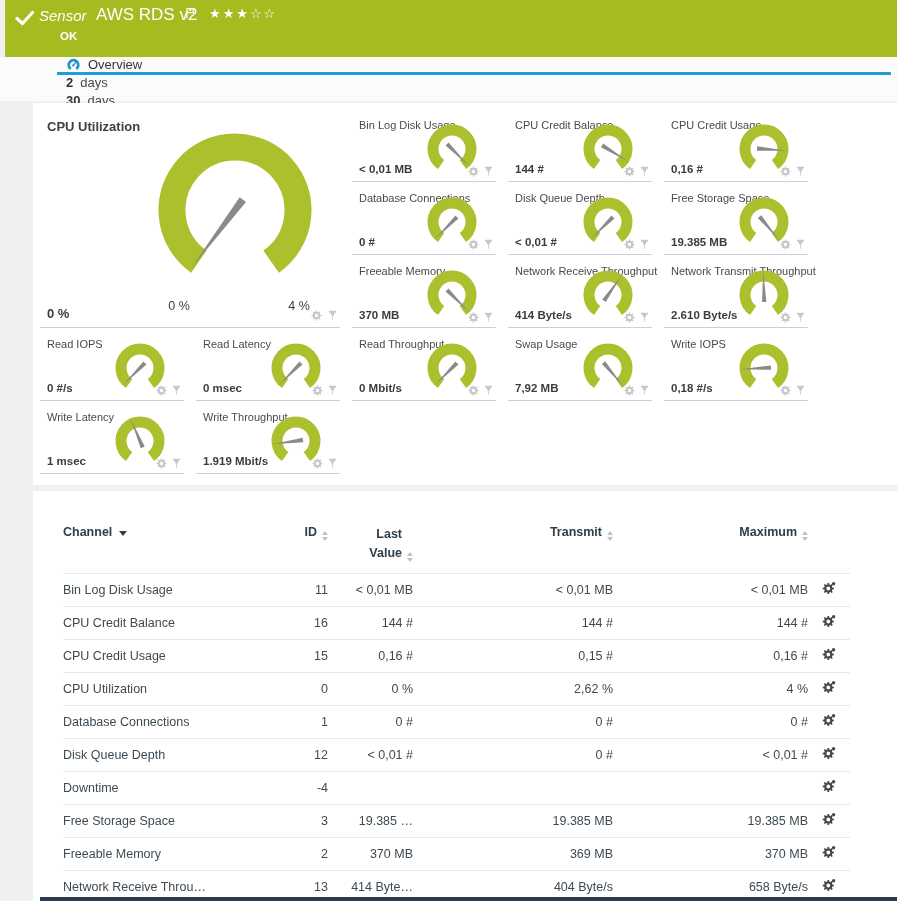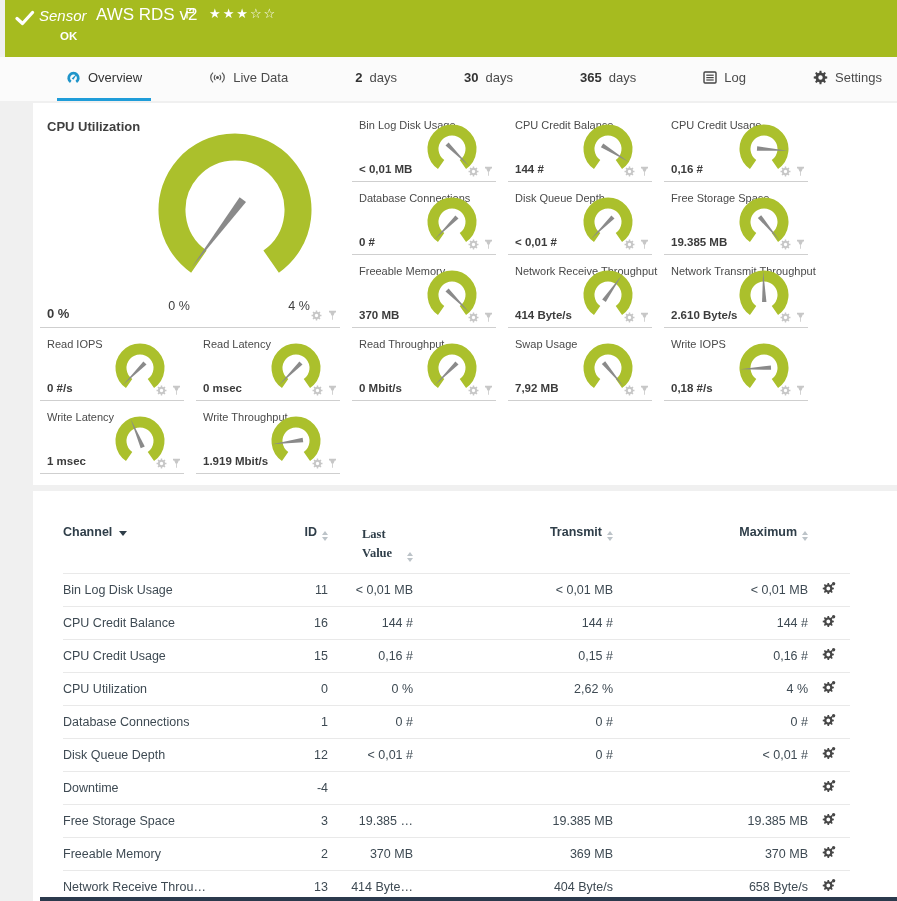--- a/index.html
+++ b/index.html
@@ -10,21 +10,21 @@
   .topbar { position:absolute; left:5px; top:0; width:897px; height:57px; background:#a6bb1f; color:#fff; }
   .topbar .check { position:absolute; left:10px; top:10px; }
   .topbar .kind { position:absolute; left:34px; top:7px; font-style:italic; font-size:15px; }
   .topbar .title { position:absolute; left:91px; top:5px; font-size:17px; font-weight:normal; }
   .topbar .flag { position:absolute; left:180px; top:5px; }
   .topbar .stars { position:absolute; left:204px; top:6px; font-size:13px; letter-spacing:2px; }
   .topbar .status { position:absolute; left:55px; top:30px; font-size:11.5px; font-weight:bold; }
 
   
   .tabbar { position:absolute; left:0; top:57px; width:897px; height:44px; background:#fbfbfb;
-    display:flex; align-items:stretch; justify-content:space-between; padding:0 6px 0 57px; }
+    display:flex; align-items:stretch; justify-content:space-between; padding:0 6px 0 57px;flex-direction:column; }
   .tab { display:flex; align-items:center; gap:7px; font-size:13px; color:#4b4b4b;
     padding:0 9px; border-bottom:3px solid transparent; cursor:pointer; white-space:nowrap; }
   .tab.active { border-bottom-color:#1f9dd9; color:#353535; }
   .tab .tabnum { font-weight:bold; color:#333; }
   .tab .tabicon { display:inline-flex; align-items:center; }
 
   
   .card { position:absolute; background:#fff; }
   #card1 { left:33px; top:103px; width:864px; height:382px; }
   #card2 { left:33px; top:491px; width:864px; height:410px; }
@@ -47,21 +47,21 @@
   #bigcell .gicons { position:absolute; right:2px; bottom:6px; display:flex; gap:5px; align-items:center; }
 
   
   #chan-table { margin:30px 0 0 30px; border-collapse:collapse; table-layout:fixed; }
   #chan-table col.c-channel{width:195px} #chan-table col.c-id{width:70px}
   #chan-table col.c-last{width:85px} #chan-table col.c-min{width:200px}
   #chan-table col.c-max{width:195px} #chan-table col.c-gear{width:42px}
   #chan-table th { font-size:12.5px; font-weight:600; color:#2f3e49; text-align:right;
     vertical-align:top; padding:4px 0 10px 0; cursor:pointer; }
   #chan-table th.left { text-align:left; }
-  #chan-table .lv { display:inline-block; width:40px; text-align:left; line-height:1.5;font-family:Liberation Serif, serif; }
+  #chan-table .lv { display:inline-block; width:40px; text-align:right; line-height:1.5; }
   #chan-table td { font-size:12.5px; color:#3e4a53; height:33px; text-align:right;
     border-top:1px solid #e9e9e9; padding:0; }
   #chan-table td.left { text-align:left; }
   #chan-table td.gear { text-align:center; }
   .tri-down { display:inline-block; width:0; height:0; border-left:4px solid transparent;
     border-right:4px solid transparent; border-top:5px solid #2f3e49; margin-left:7px; }
   .sort-both { display:inline-flex; flex-direction:column; gap:2px; margin-left:5px; vertical-align:1px; }
   .sort-both i { display:block; width:0; height:0; border-left:3.5px solid transparent; border-right:3.5px solid transparent; }
   .sort-both .up { border-bottom:4px solid #bcc3c8; }
   .sort-both .dn { border-top:4px solid #bcc3c8; }
@@ -87,32 +87,20 @@
 
 <div class="tabbar" id="tabbar">
     <div class="tab active">
       <span class="tabicon">
         <svg width="15" height="15" viewBox="0 0 15 15">
           <path d="M4.75,11.93 A4.8,4.8 0 1 1 10.25,11.93" stroke="#2095ca" stroke-width="2.8" fill="none"></path>
           <path d="M11.61,3.10 L7.38,9.86 L5.69,8.44 Z" fill="#2095ca"></path>
         </svg>
       </span>
       <span class="tablbl">Overview</span>
-    </div>
-    <div class="tab">
-      <span class="tabicon">
-        <svg width="17" height="13" viewBox="0 0 17 13">
-          <circle cx="8.5" cy="6.5" r="1.5" fill="#555"></circle>
-          <path d="M6.4,3.9 A3.6,3.6 0 0 0 6.4,9.1" stroke="#555" stroke-width="1.2" fill="none"></path>
-          <path d="M10.6,3.9 A3.6,3.6 0 0 1 10.6,9.1" stroke="#555" stroke-width="1.2" fill="none"></path>
-          <path d="M4,1.6 A6.4,6.4 0 0 0 4,11.4" stroke="#555" stroke-width="1.2" fill="none"></path>
-          <path d="M13,1.6 A6.4,6.4 0 0 1 13,11.4" stroke="#555" stroke-width="1.2" fill="none"></path>
-        </svg>
-      </span>
-      <span class="tablbl">Live Data</span>
     </div>
     <div class="tab">
       <span class="tabnum">2</span>
       <span class="tablbl">days</span>
     </div>
     <div class="tab">
       <span class="tabnum">30</span>
       <span class="tablbl">days</span>
     </div>
     <div class="tab">

